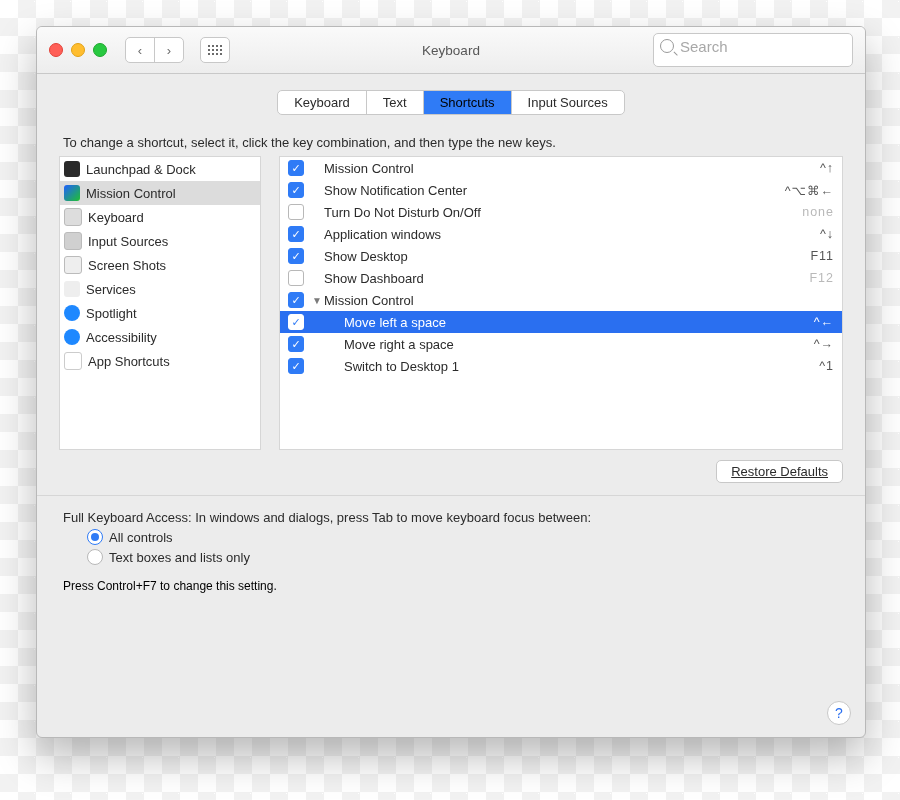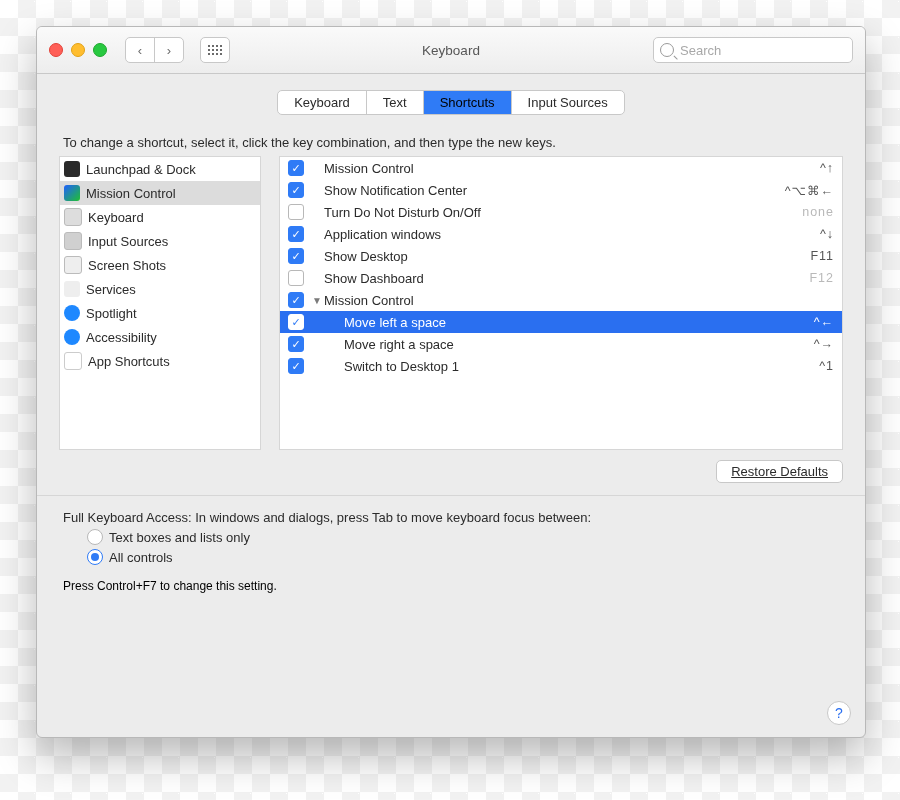--- a/index.html
+++ b/index.html
@@ -55,22 +55,22 @@
     width:28px;height:24px;border:1px solid var(--border);border-radius:5px;background:#fff;
     display:flex;align-items:center;justify-content:center;margin-left:6px;
   }
   .grid-icon{display:grid;grid-template-columns:repeat(4,2px);grid-template-rows:repeat(3,2px);gap:2px;}
   .grid-icon i{width:2px;height:2px;background:#6b6b6b;display:block;}
   .title{
     position:absolute;left:0;right:0;text-align:center;font-size:13.5px;color:#575757;pointer-events:none;
   }
   .search{
     margin-left:auto;display:flex;align-items:center;gap:6px;
-    border:1px solid var(--border);border-radius:5px;background:#fff;height:24px;padding:0 8px 0 6px;width:184px;
-    color:#a8a8a8;font-size:13px;
+    border:1px solid var(--border);border-radius:5px;background:#fff;height:24px;padding:0 8px 8px 6px;width:184px;
+    color:#a8a8a8;font-size:15px;
   }
   .mag{width:12px;height:12px;border:1.4px solid #9a9a9a;border-radius:50%;position:relative;}
   .mag::after{content:"";position:absolute;width:5px;height:1.4px;background:#9a9a9a;right:-5px;bottom:-2px;transform:rotate(45deg);}
   
   .content{flex:1;padding:16px 22px 14px 22px;display:flex;flex-direction:column;font-size:13px;color:var(--text);}
   .tabs{align-self:center;display:flex;border:1px solid var(--border);border-radius:5px;overflow:hidden;background:#fff;}
   .tab{padding:4px 16px;font-size:13px;border-left:1px solid var(--border);}
   .tab:first-child{border-left:none;}
   .tab.active{background:var(--blue);color:#000000;}
   .instr{margin:20px 0 6px 4px;}
@@ -280,26 +280,26 @@
 
     <div class="restore-wrap">
       <div class="push">Restore Defaults</div>
     </div>
 
     <div class="sep"></div>
 
     <div class="fka">Full Keyboard Access: In windows and dialogs, press Tab to move keyboard focus between:</div>
     <div class="radios">
       <div class="radio">
+        <span class="rdot on" id="r1"></span>
+        <span>All controls</span>
+      </div>
+      <div class="radio">
         <span class="rdot" id="r0"></span>
         <span>Text boxes and lists only</span>
       </div>
-      <div class="radio">
-        <span class="rdot on" id="r1"></span>
-        <span>All controls</span>
-      </div>
     </div>
 
     <div class="hint">Press Control+F7 to change this setting.</div>
 
     <div class="help">?</div>
   </div>
 </div>
 
 </body></html>

